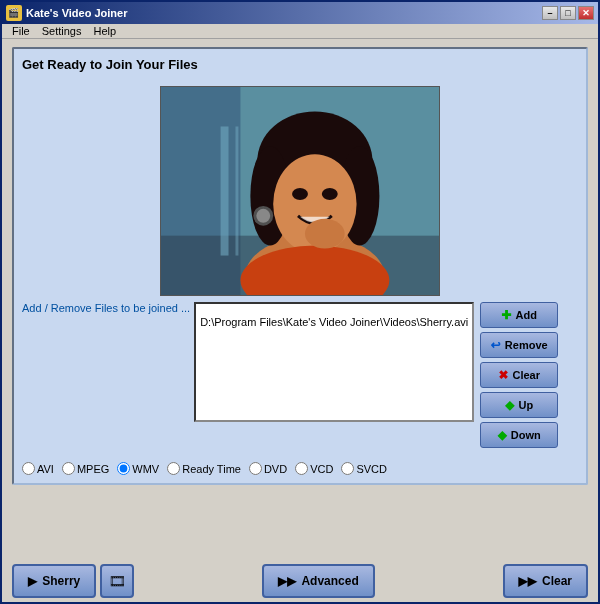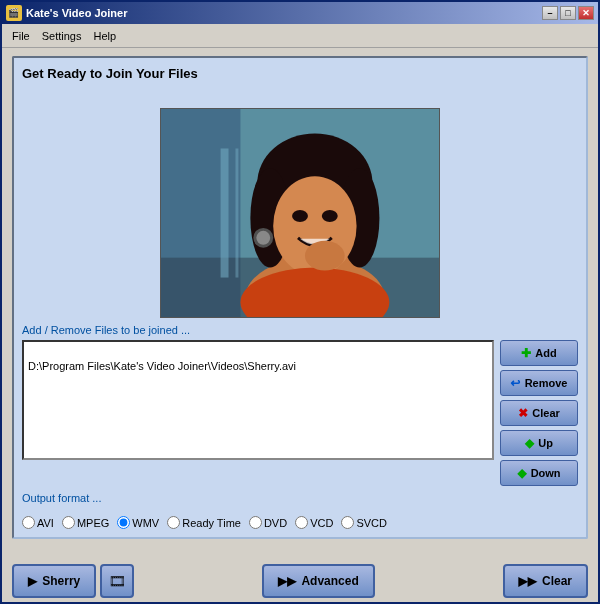--- a/index.html
+++ b/index.html
@@ -71,21 +71,21 @@
     }
 
     .title-btn.close {
       background: linear-gradient(to bottom, #e87070, #c03030);
       color: white;
     }
 
     
     .menu-bar {
       background: #d4d0c8;
-      height: 24px;
+      height: 15px;
       display: flex;
       align-items: center;
       padding: 0 4px;
       border-bottom: 1px solid #a0a0a0;
       flex-shrink: 0;
     }
 
     .menu-item {
       padding: 1px 6px;
       cursor: pointer;
@@ -110,60 +110,59 @@
       padding: 8px;
       display: flex;
       flex-direction: column;
       gap: 6px;
     }
 
     .panel-title {
       font-size: 13px;
       font-weight: bold;
       color: #000;
-      margin-bottom: 21px;
+      margin-bottom: 8px;
     }
 
     
     .preview-area {
       width: 280px;
       height: 210px;
       margin: 0 auto;
       background: #888;
       display: flex;
       align-items: center;
       justify-content: center;
       overflow: hidden;
       border: 1px solid #555;
     }
 
     
     .files-section {
       display: flex;
-      flex-direction: column;
       gap: 4px;
     }
 
     .section-label {
       color: #0050a0;
       font-size: 11px;
     }
 
     .files-row {
       display: flex;
       gap: 6px;
       align-items: flex-start;
     }
 
     .file-list {
       flex: 1;
       height: 120px;
       background: white;
       border: 2px inset #888;
-      padding: 18px 4px;
+      padding: 12px 4px;
       font-size: 11px;
       color: #000;
       overflow-y: auto;
     }
 
     .file-buttons {
       display: flex;
       flex-direction: column;
       gap: 4px;
       width: 78px;
@@ -366,21 +365,20 @@
             </button>
             <button class="btn">
               <span class="btn-icon icon-green">◆</span>
               <span>Down</span>
             </button>
           </div>
         </div>
       </div>
 
       <div class="output-section">
-        <div class="section-label">Output format ...</div>
         <div class="radio-row">
           <label class="radio-label">
             <input type="radio" name="format" value="AVI" style="">
             <span>AVI</span>
           </label>
           <label class="radio-label">
             <input type="radio" name="format" value="MPEG" style="">
             <span>MPEG</span>
           </label>
           <label class="radio-label">

